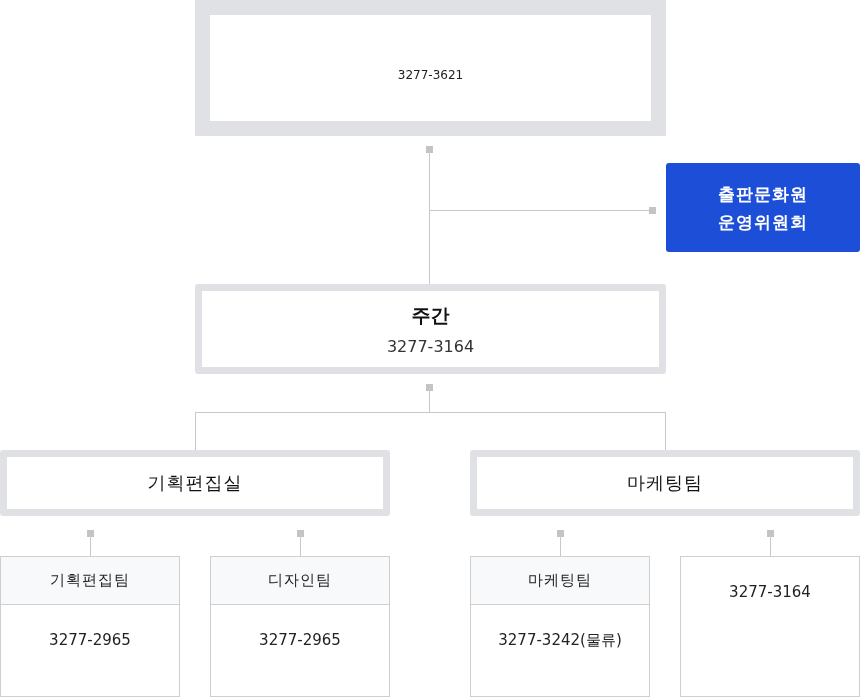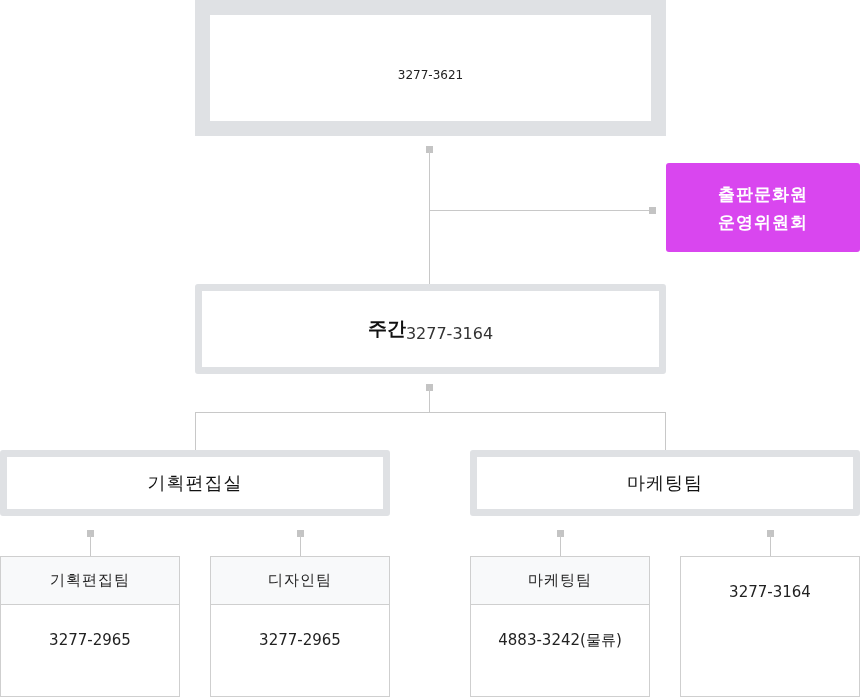--- a/index.html
+++ b/index.html
@@ -14,28 +14,28 @@
     left: 195px; top: 0; width: 471px; height: 136px;
     border: 15px solid #dfe1e4; background: #fff;
     display: flex; flex-direction: column; align-items: center; justify-content: center;
   }
   .box-top .title { font-size: 20px; font-weight: bold; color: #111; letter-spacing: 1px; }
   .box-top .phone { font-size: 12px; color: #222; margin-top: 14px; }
 
   .box-mid {
     left: 195px; top: 284px; width: 471px; height: 90px;
     border: 7px solid #dfe1e4; border-radius: 3px; background: #fff;
-    display: flex; flex-direction: row; align-items: center; justify-content: center;
+    display: flex; flex-direction: column; align-items: center; justify-content: center;
   }
   .box-mid .title { font-size: 19px; font-weight: bold; color: #111; }
   .box-mid .phone { font-size: 16px; color: #333; margin-top: 8px; }
 
   .committee {
     left: 666px; top: 163px; width: 194px; height: 89px;
-    background: #d946ef; border-radius: 3px; color: #fff;
+    background: #1d4ed8; border-radius: 3px; color: #fff;
     display: flex; flex-direction: column; align-items: center; justify-content: center;
     font-size: 17px; font-weight: bold; line-height: 28px; letter-spacing: 1px;
   }
 
   .box-div {
     top: 450px; height: 66px; width: 390px;
     border: 7px solid #dfe1e4; border-radius: 3px; background: #fff;
     display: flex; align-items: center; justify-content: center;
     font-size: 18px; font-weight: normal; color: #111; letter-spacing: 1px;
   }
@@ -105,20 +105,20 @@
 </div>
 <div class="abs team" style="left:210px;">
   <div class="head">디자인팀</div>
   <div class="body">
     <div>3277-2965</div>
   </div>
 </div>
 <div class="abs team" style="left:470px;">
   <div class="head">마케팅팀</div>
   <div class="body">
-    <div>4883-3242(물류)</div>
+    <div>3277-3242(물류)</div>
   </div>
 </div>
 <div class="abs team" style="left:680px;">
   <div class="body">
     <div>3277-3164</div>
   </div>
 </div>
 
 </body></html>

